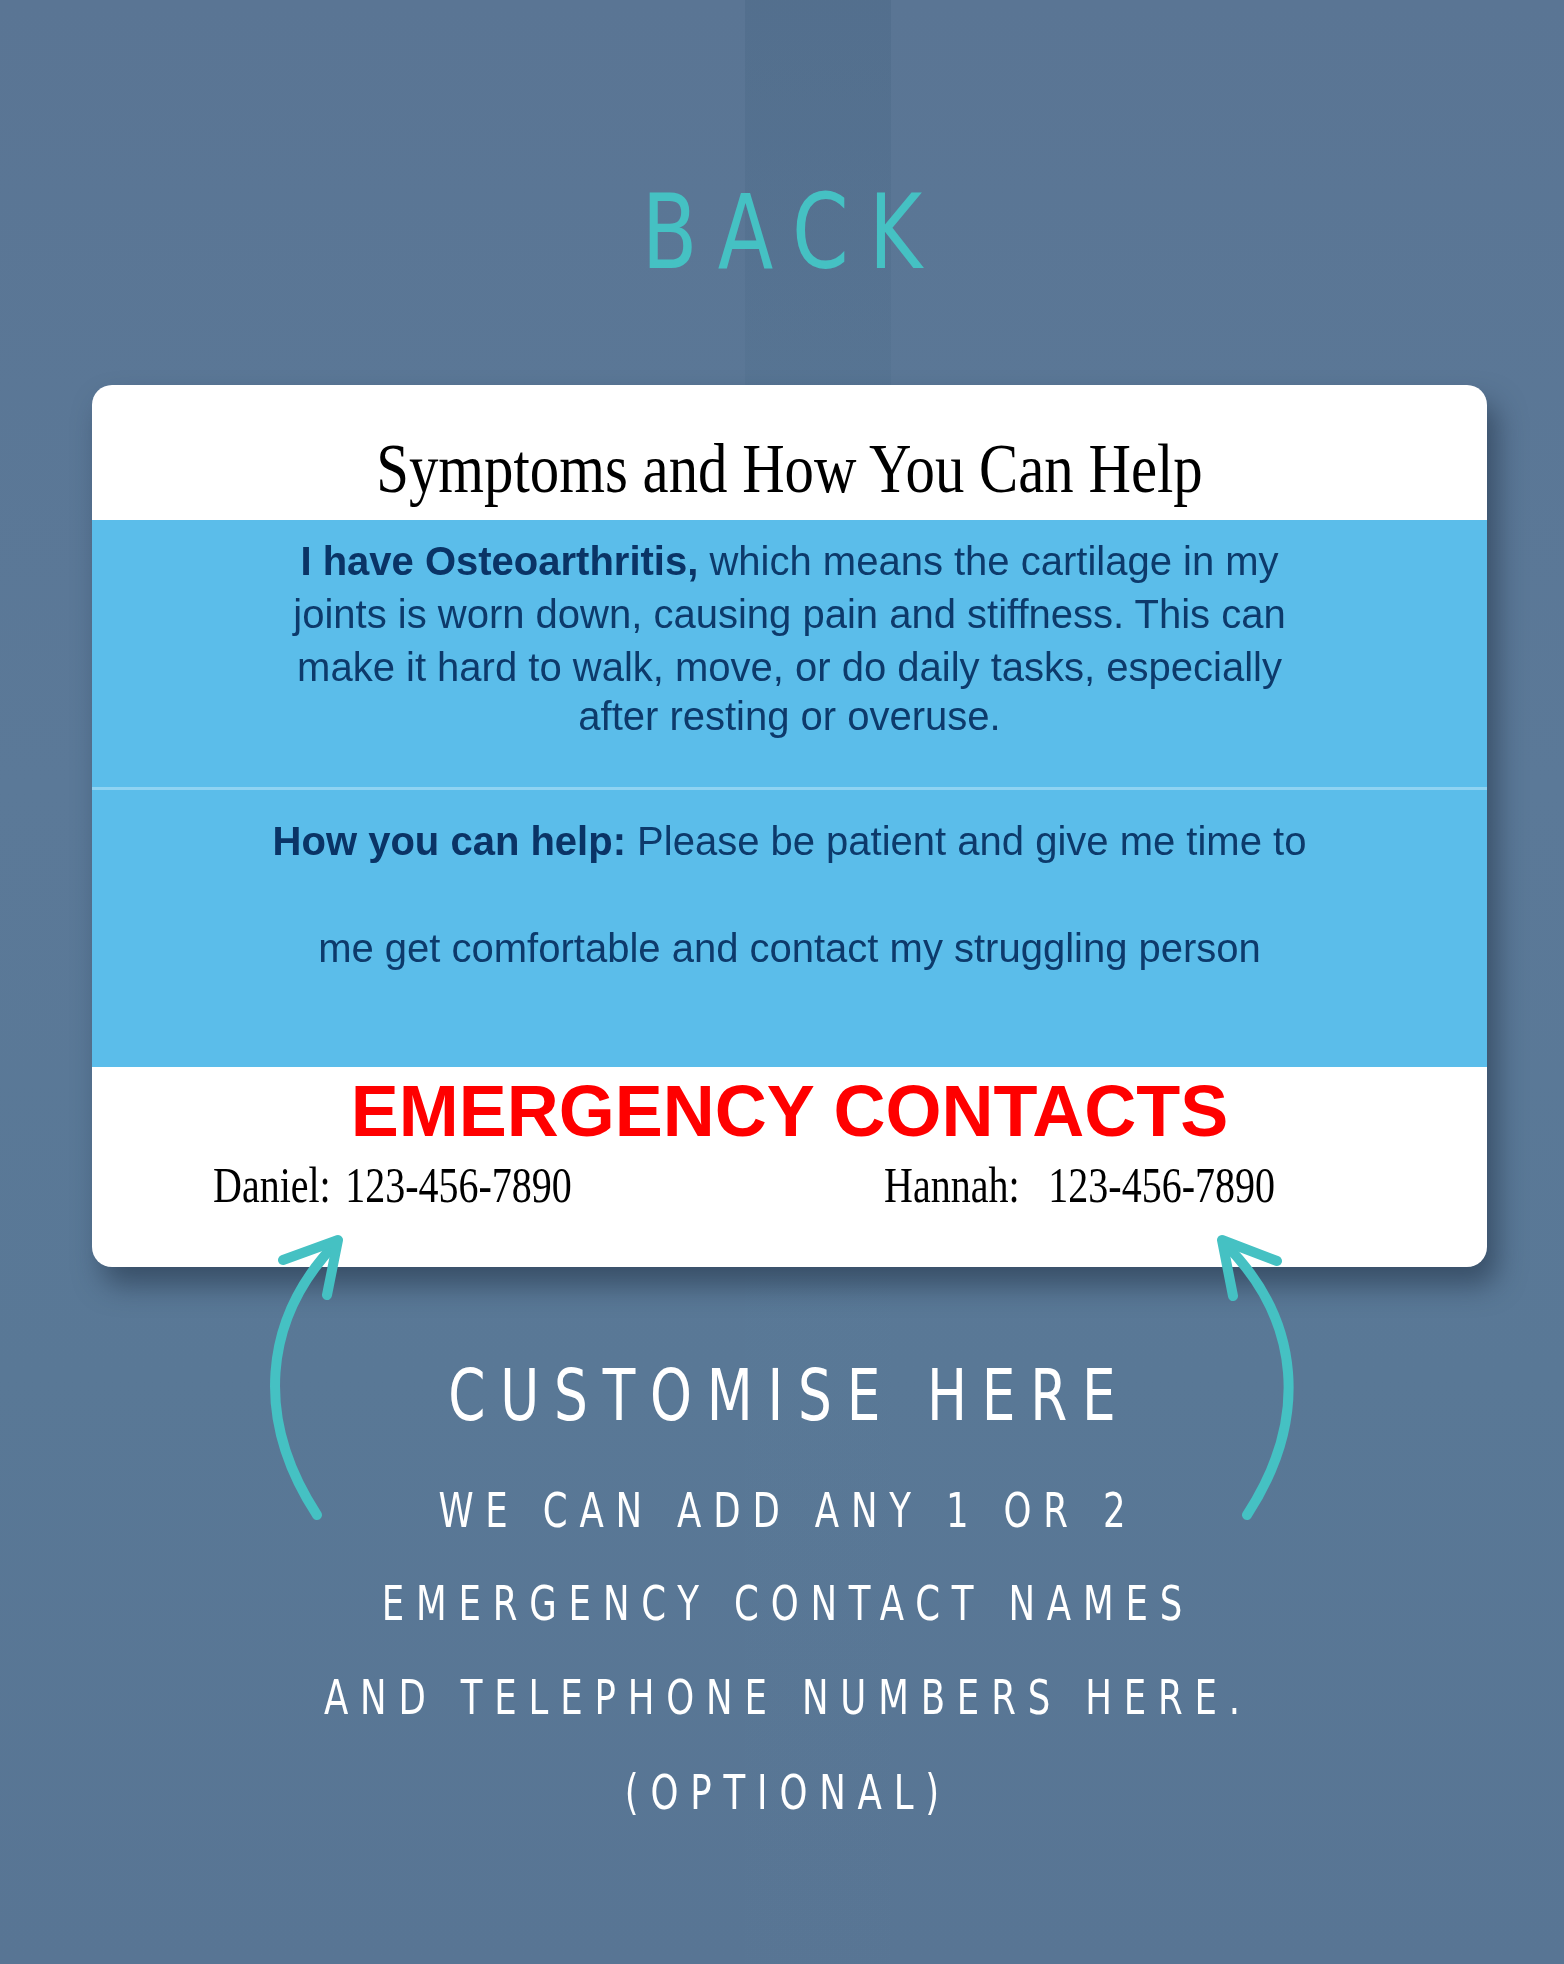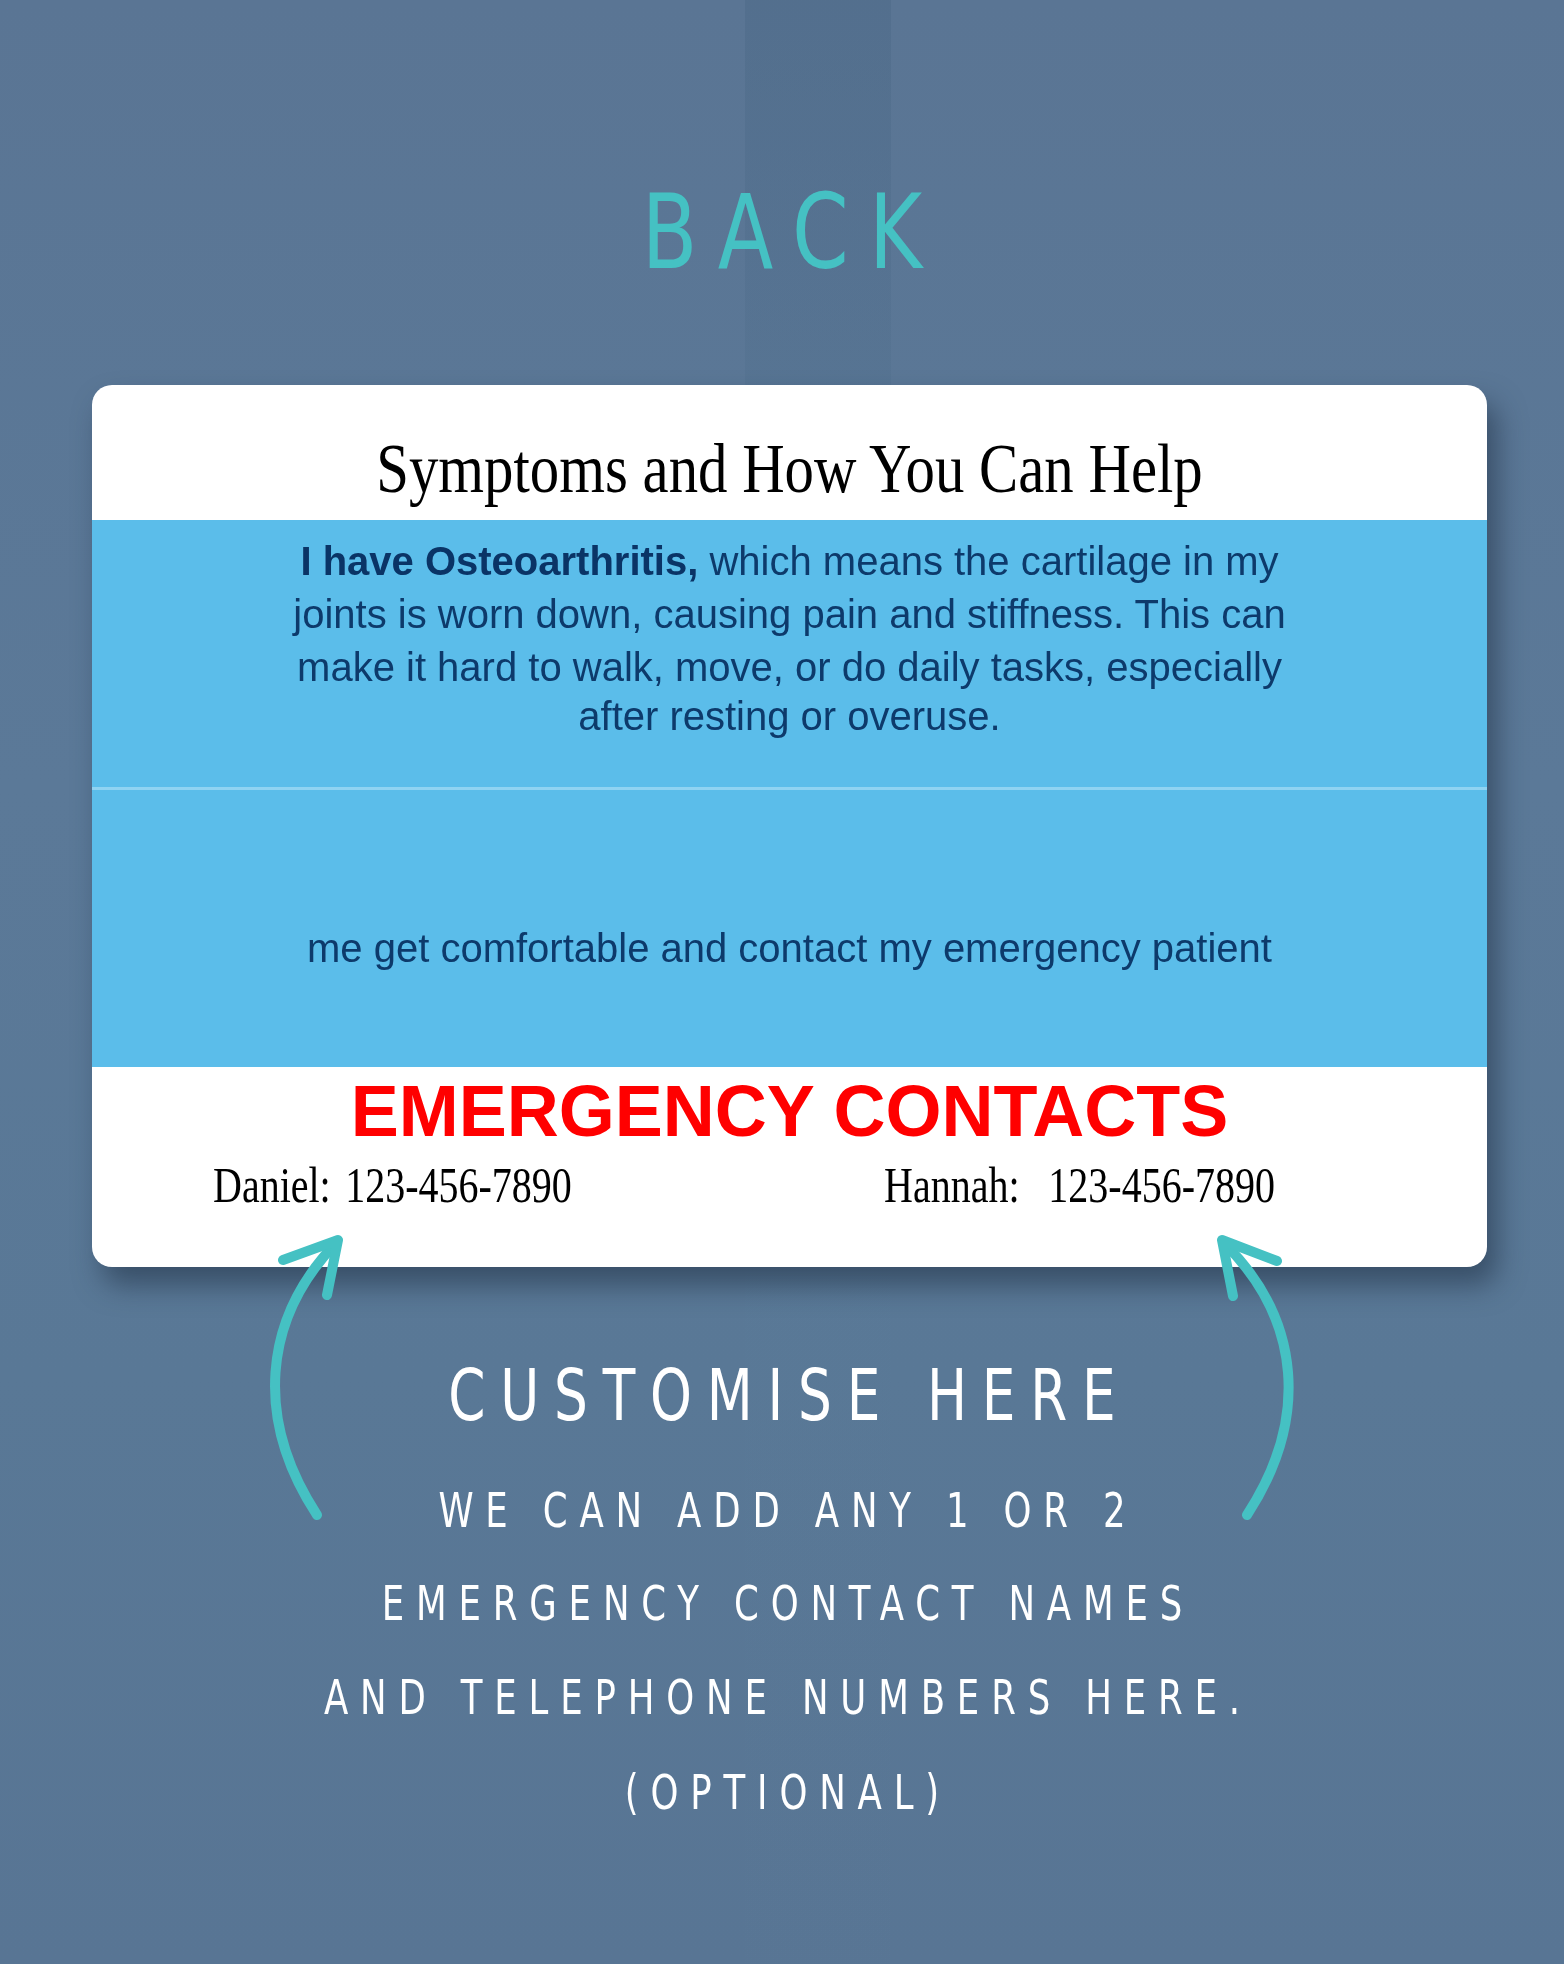--- a/index.html
+++ b/index.html
@@ -77,21 +77,22 @@
   <div class="card-title">Symptoms and How You Can Help</div>
 
   <div class="band band1">
     <div class="para-line" style="top:68px">joints is worn down, causing pain and stiffness. This can</div>
     <div class="para-line" style="top:15px"><b>I have Osteoarthritis,</b><span> which means the cartilage in my</span></div>
     <div class="para-line" style="top:121px">make it hard to walk, move, or do daily tasks, especially</div>
     <div class="para-line" style="top:170px">after resting or overuse.</div>
   </div>
   <div class="band-divider"></div>
   <div class="band band2">
-    <div class="para-line" style="top:132px">me get comfortable and contact my emergency patient</div>
+    <div class="para-line" style="top:25px"><b>How you can help:</b><span> Please be patient and give me time to</span></div>
+    <div class="para-line" style="top:132px">me get comfortable and contact my struggling person</div>
   </div>
 
   <div class="ec-title">EMERGENCY CONTACTS</div>
 
   <div class="contact" style="left:121px">
     <span>Daniel:</span><span class="num">123-456-7890</span>
   </div>
   <div class="contact right" style="left:792px">
     <span>Hannah:</span><span class="num">123-456-7890</span>
   </div>

